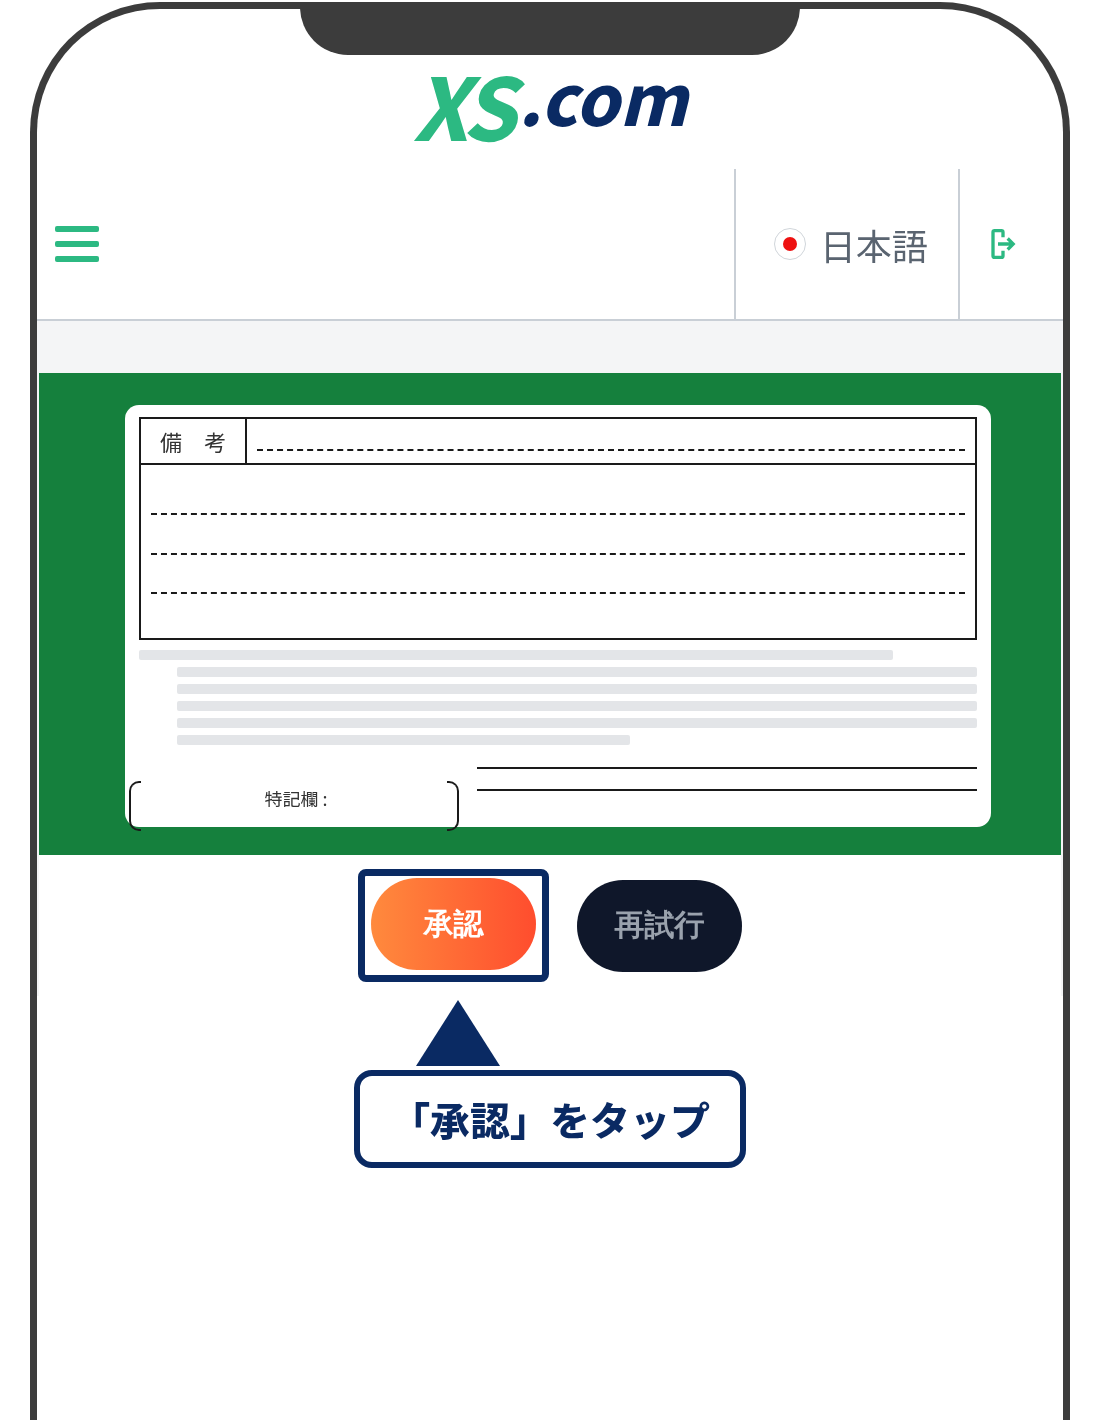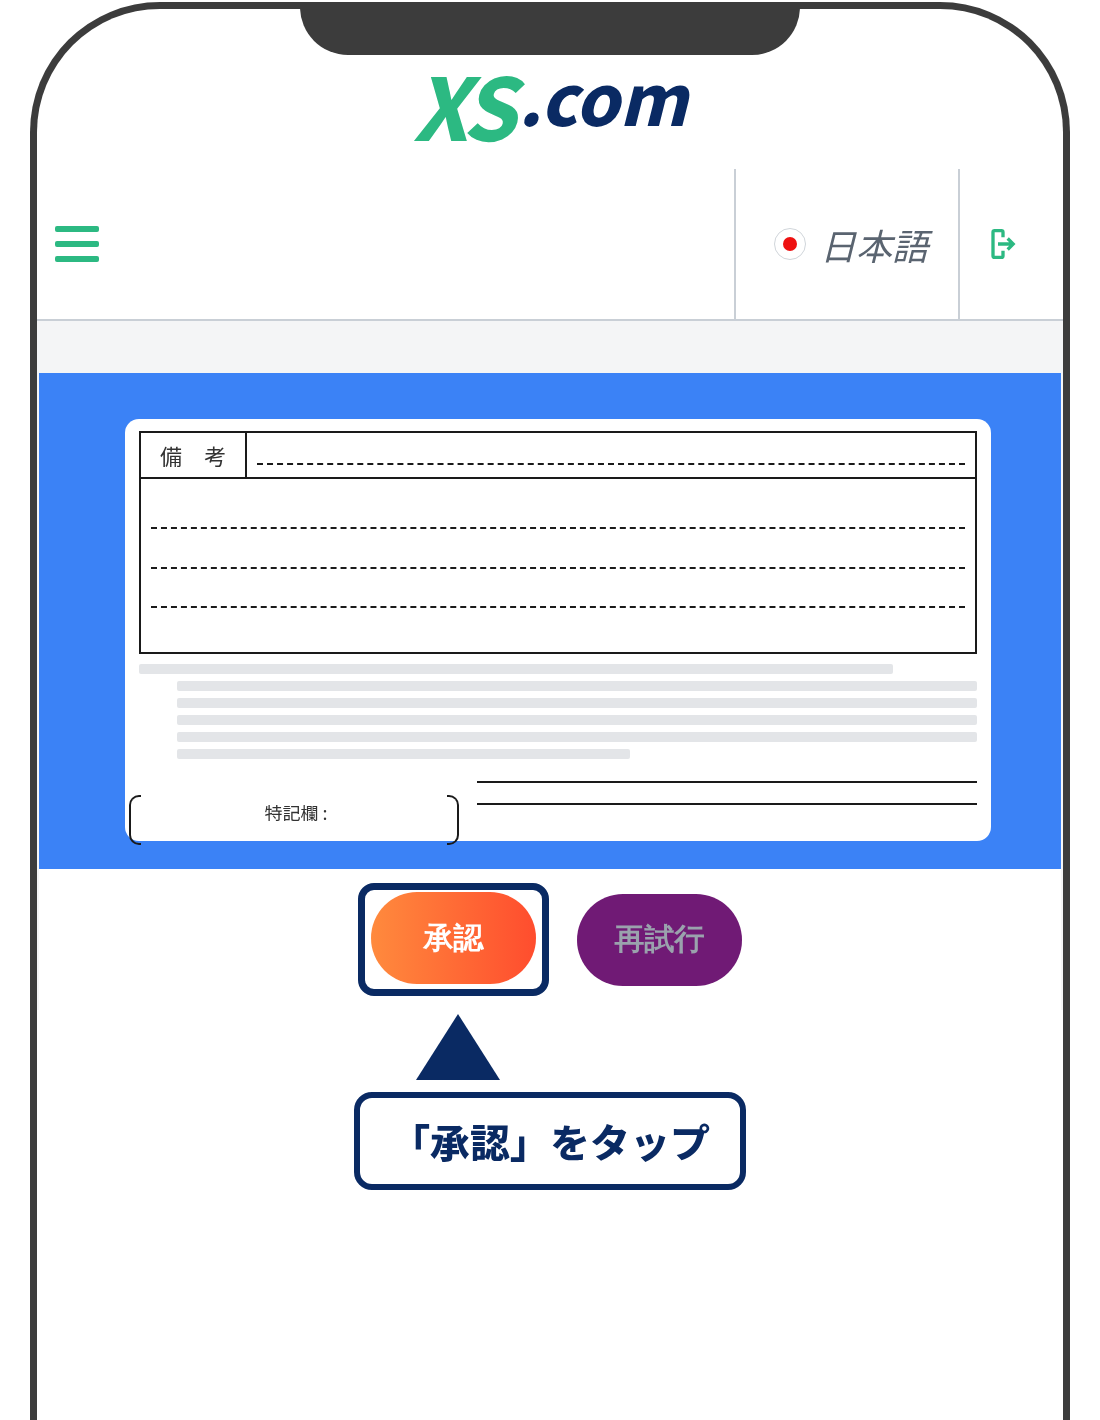--- a/index.html
+++ b/index.html
@@ -39,33 +39,33 @@
   .logo .dotcom{font-weight:800;font-style:italic;font-size:70px;color:var(--navy2);line-height:1;margin-left:4px;}
 
   
   .header{
     margin-top:22px;height:150px;border-bottom:2px solid var(--border);
     display:flex;align-items:center;justify-content:space-between;padding:0 28px 0 18px;
     background:#fff;
   }
   .burger-icon{width:44px;height:36px;display:flex;flex-direction:column;justify-content:space-between;}
   .burger-icon span{display:block;height:6px;background:var(--green);border-radius:2px;}
-  .header-right{display:flex;align-items:flex-end;height:100%;font-style:italic;}
+  .header-right{display:flex;align-items:flex-end;height:100%;}
   .lang{
     height:100%;display:flex;align-items:center;gap:14px;padding:0 30px 0 38px;
     border-left:2px solid var(--border);color:#5a6470;font-size:36px;
   }
   .flag{width:30px;height:30px;border-radius:50%;border:1px solid #d0d5da;background:#fff;display:flex;align-items:center;justify-content:center;}
   .flag::after{content:"";display:block;width:14px;height:14px;border-radius:50%;background:#e11;}
   .logout{width:75px;height:100%;display:flex;align-items:center;justify-content:center;border-left:2px solid var(--border);}
   .logout svg{width:40px;height:40px;fill:var(--logout);}
 
   
   .content-outer{background:var(--bg);padding:22px 2px 0;}
-  .doc-frame{margin:30px 0 0;background:#3b82f6;padding:46px 70px 28px 86px;}
+  .doc-frame{margin:30px 0 0;background:#15803d;padding:32px 70px 28px 86px;}
   .doc-card{background:#fff;border-radius:14px;padding:12px 14px 16px;}
   .doc-table{border:2px solid #1a1a1a;}
   .doc-table-head{display:flex;align-items:center;border-bottom:2px solid #1a1a1a;}
   .th{border-right:2px solid #1a1a1a;padding:6px 18px;font-size:22px;min-width:68px;text-align:center;}
   .doc-rows{padding:10px 10px 6px;}
   .dashed-row{border-bottom:2px dashed #1a1a1a;height:37.8px;}
   .dashed-row:last-child{border-bottom:none;}
   .first{flex:1;height:40px;}
   .first-inner{border-bottom:2px dashed #1a1a1a;margin:0 10px;height:28px;}
   .para{margin-top:10px;}
@@ -79,37 +79,37 @@
   .bracketL, .bracketR{position:absolute;top:-4px;width:10px;height:46px;border:2px solid #1a1a1a;}
   .bracketL{left:-10px;border-right:none;border-radius:10px 0 0 10px;}
   .bracketR{right:-10px;border-left:none;border-radius:0 10px 10px 0;}
   .special-label-wrap{position:relative;width:310px;text-align:center;}
   .sig{flex:1;}
   .sig .sig-line{border-bottom:2px solid #1a1a1a;height:0;margin-bottom:20px;}
 
   
   .buttons-row{background:#fff;display:flex;align-items:center;justify-content:center;gap:28px;padding:14px 0 14px;}
   .approve-highlight{
-    border:7px solid #0a2a63;border-radius:16px;padding:2px 6px 5px;background:#fff;display:inline-flex;
+    border:7px solid #0a2a63;border-radius:8px;padding:2px 6px 5px;background:#fff;display:inline-flex;
   }
   .btn{
     height:92px;border-radius:60px;min-width:165px;display:inline-flex;align-items:center;justify-content:center;
     font-size:30px;font-weight:700;border:none;cursor:pointer;
   }
   .btn-approve{
     background:linear-gradient(90deg,#ff8a3d,#ff4d2e);color:#fff;
   }
-  .btn-retry{background:#701a75;color:#9aa2ad;font-weight:700;}
+  .btn-retry{background:#0f172a;color:#9aa2ad;font-weight:700;}
 
   
   .callout-wrap{position:relative;text-align:center;margin-top:4px;}
   .arrow{width:0;height:0;border-left:42px solid transparent;border-right:42px solid transparent;border-bottom:66px solid #0a2a63;margin:0 auto;transform:translateX(-92px);}
   .callout{
     display:inline-block;border:6px solid #0a2a63;border-radius:18px;background:#fff;
-    padding:14px 30px;font-size:40px;font-weight:800;color:#0a2a63;margin-top:12px;
+    padding:14px 30px;font-size:40px;font-weight:800;color:#0a2a63;margin-top:4px;
   }
 
 </style>
 </head>
 <body>
 
 <div class="phone">
   <div class="notch"></div>
   <div class="screen">
 

